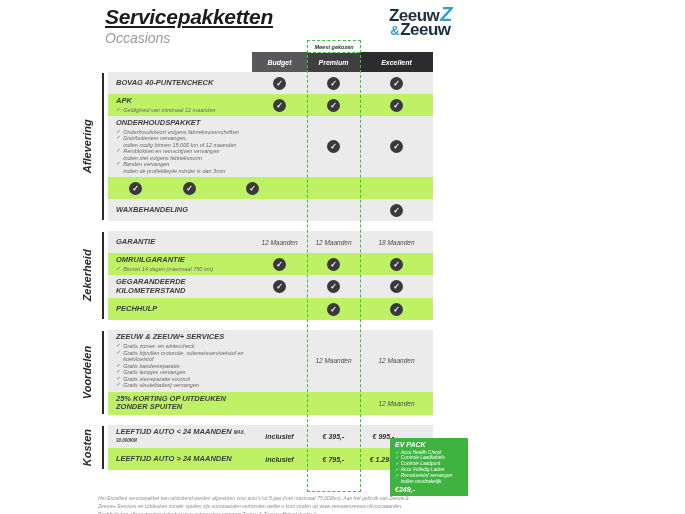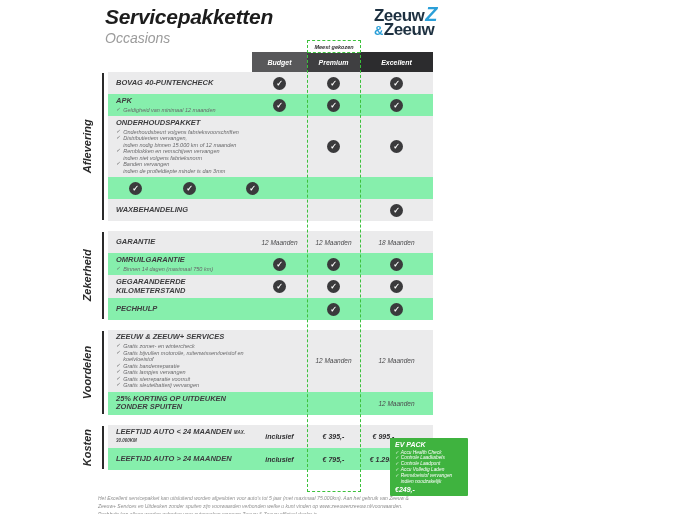--- a/index.html
+++ b/index.html
@@ -2,44 +2,44 @@
 <html><head>
 <meta charset="utf-8">
 <style>
   html,body { margin:0; padding:0; }
   .page {
     position:relative; width:685px; height:514px; background:#ffffff;
     overflow:hidden; font-family:"Liberation Sans", sans-serif; font-style:italic;
   }
   
   .title-block { position:absolute; left:105px; top:5px; }
-  .title-block h1 { margin:0; font-size:21px; font-weight:bold; color:#1c1c1c; letter-spacing:-0.3px; }
+  .title-block h1 { margin:0; font-size:21px; font-weight:bold; color:#1c1c1c; letter-spacing:-0.3px;text-decoration:underline; }
   .subtitle { font-size:14px; color:#9b9b9b; margin-top:1px; }
-  .logo { position:absolute; top:6px; right:248px; line-height:0.82; text-align:left; font-style:normal; }
+  .logo { position:absolute; top:6px; right:233px; line-height:0.82; text-align:center; font-style:normal; }
   .logo-row1, .logo-row2 { font-size:17px; font-weight:bold; color:#1d3040; letter-spacing:-0.5px; }
   .logo-z { color:#2b9fd8; font-size:20px; font-style:italic; margin-left:1px; }
   .logo-amp { color:#2b9fd8; font-size:13px; margin-right:1px; }
   
   .col-heads { position:absolute; left:252px; top:52px; display:flex; z-index:2; }
   .col-head { height:20px; display:flex; align-items:center; justify-content:center;
               color:#fff; font-weight:bold; font-style:italic; font-size:7px; }
   .col-head.c0 { width:55px; background:#58585a; }
   .col-head.c1 { width:53px; background:#3f3f41; }
   .col-head.c2 { width:73px; background:#2c2c2e; }
   
   .table { position:absolute; left:108px; top:72px; width:325px; z-index:1; }
   .section { position:relative; margin-bottom:10px; }
   .section-line { position:absolute; left:-6px; top:1px; bottom:1px; width:2px; background:#2a2a2a; }
   .section-label { position:absolute; left:-30px; top:0; bottom:0; width:18px;
     display:flex; align-items:center; justify-content:center;
     writing-mode:vertical-rl; transform:rotate(180deg);
     font-weight:bold; font-size:11px; color:#2a2a2a; }
   .row { display:flex; min-height:22px; align-items:stretch; }
   .row.light { background:#ebebec; }
-  .row.dark  { background:#86efac; }
+  .row.dark  { background:#bef264; }
   .label-cell { width:144px; box-sizing:border-box; padding:3px 4px 3px 8px;
     display:flex; flex-direction:column; justify-content:center; }
   .row-title { font-weight:bold; font-size:7.5px; line-height:1.15; color:#3d3d3f; }
   .title-small { font-size:4.5px; font-weight:bold; margin-left:2px; }
   .subs { list-style:none; margin:1px 0 0; padding:0; }
   .subs li { display:flex; gap:3px; font-size:5.5px; line-height:1.18; color:#68686a; }
   .sub-check { font-size:5px; flex:none; }
   .sub-text { white-space:pre-line; }
   .val-cell { display:flex; align-items:center; justify-content:center; box-sizing:border-box; }
   .val-cell.c0 { width:55px; } .val-cell.c1 { width:53px; } .val-cell.c2 { width:73px; }

